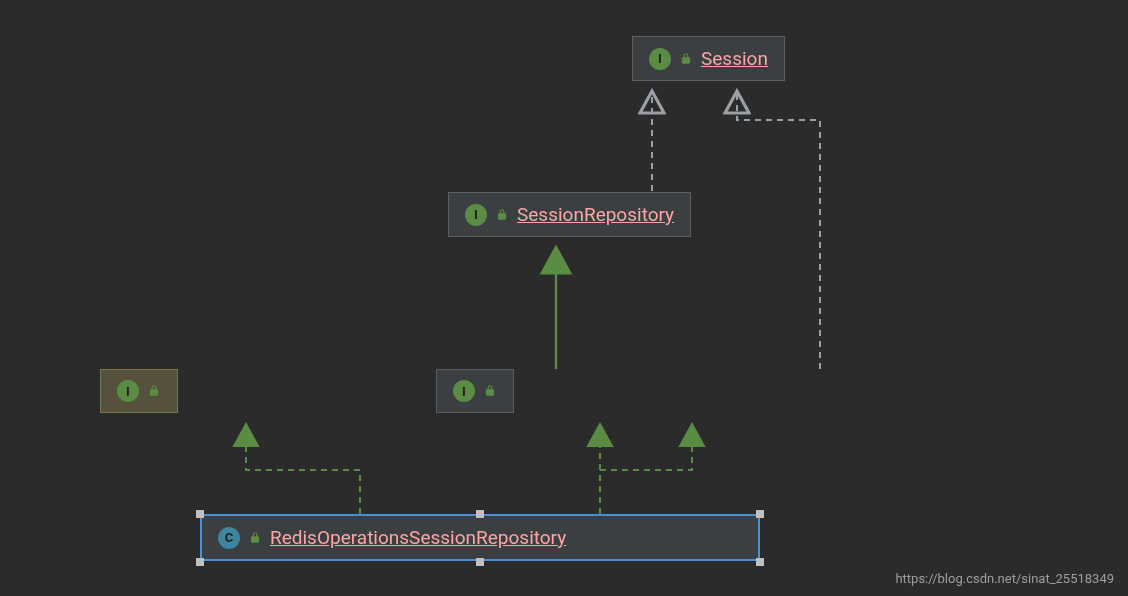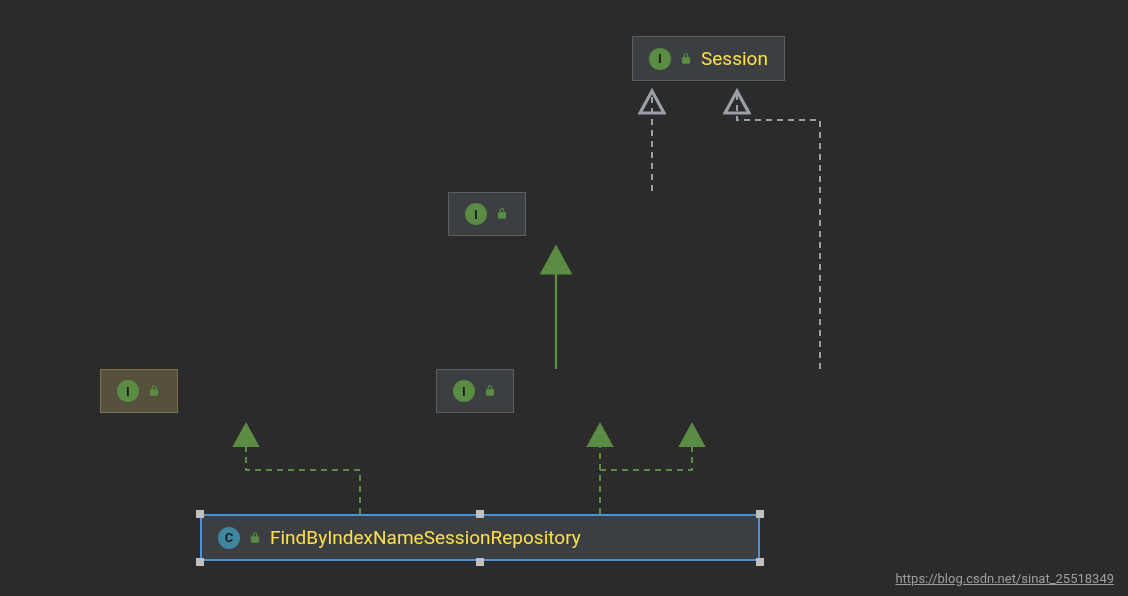--- a/index.html
+++ b/index.html
@@ -5,24 +5,24 @@
   html,body{margin:0;padding:0;background:#2b2b2b;width:1128px;height:596px;overflow:hidden;font-family:-apple-system,BlinkMacSystemFont,"Segoe UI",Roboto,Arial,sans-serif;}
   .canvas{position:relative;width:1128px;height:596px;}
   .node{position:absolute;display:flex;align-items:center;gap:8px;padding:10px 16px;background:#3c3f41;border:1px solid #5e5e5e;color:#bbbbbb;font-size:19px;box-sizing:border-box;}
   .node.highlight{background:#55513d;border-color:#7a7654;}
   .node.selected{background:#3c3f41;border:2px solid #4a90d6;}
   .badge{width:22px;height:22px;border-radius:50%;display:flex;align-items:center;justify-content:center;font-size:13px;font-weight:bold;flex:0 0 auto;}
   .badge.interface{background:#5b8c44;color:#1e1e1e;}
   .badge.classb{background:#3e86a0;color:#1e1e1e;}
   .lock{color:#5b8c44;font-size:14px;flex:0 0 auto;display:inline-flex;align-items:center;}
   .lock svg{width:14px;height:14px;}
-  .label{color:#fde047;white-space:nowrap;}
+  .label{color:#fca5a5;white-space:nowrap;text-decoration:underline;}
   svg.edges{position:absolute;left:0;top:0;width:1128px;height:596px;pointer-events:none;}
   .handle{position:absolute;width:8px;height:8px;background:#c0c0c0;}
-  .watermark{position:absolute;right:14px;bottom:10px;color:#9e9e9e;font-size:13px;text-decoration:underline;}
+  .watermark{position:absolute;right:14px;bottom:10px;color:#9e9e9e;font-size:13px;}
 </style>
 </head>
 <body>
 
 <div class="canvas">
 
   <svg class="edges">
     <defs>
       <marker id="arrow-gray-open" markerWidth="14" markerHeight="14" refX="12" refY="7" orient="auto">
         <path d="M1,1 L12,7 L1,13 Z" fill="none" stroke="#9aa0a6" stroke-width="1.6"></path>
@@ -59,20 +59,21 @@
     <span class="label">Session</span>
   </div>
 
   <div class="node" style="left:448px;top:192px;">
     <span class="badge interface">I</span>
     <span class="lock">
       <svg viewBox="0 0 24 24">
           <path fill="#5b8c44" d="M12 2a4 4 0 0 0-4 4v3H7a2 2 0 0 0-2 2v7a2 2 0 0 0 2 2h10a2 2 0 0 0 2-2v-7a2 2 0 0 0-2-2h-1V6a4 4 0 0 0-4-4zm-2 4a2 2 0 1 1 4 0v3h-4V6z"></path>
         </svg>
     </span>
+    <span class="label">SessionRepository</span>
   </div>
 
   <div class="node" style="left:436px;top:369px;">
     <span class="badge interface">I</span>
     <span class="lock">
       <svg viewBox="0 0 24 24">
           <path fill="#5b8c44" d="M12 2a4 4 0 0 0-4 4v3H7a2 2 0 0 0-2 2v7a2 2 0 0 0 2 2h10a2 2 0 0 0 2-2v-7a2 2 0 0 0-2-2h-1V6a4 4 0 0 0-4-4zm-2 4a2 2 0 1 1 4 0v3h-4V6z"></path>
         </svg>
     </span>
   </div>
@@ -86,21 +87,21 @@
     </span>
   </div>
 
   <div class="node selected" style="left:200px;top:514px;width:560px;">
     <span class="badge classb">C</span>
     <span class="lock">
       <svg viewBox="0 0 24 24">
           <path fill="#5b8c44" d="M12 2a4 4 0 0 0-4 4v3H7a2 2 0 0 0-2 2v7a2 2 0 0 0 2 2h10a2 2 0 0 0 2-2v-7a2 2 0 0 0-2-2h-1V6a4 4 0 0 0-4-4zm-2 4a2 2 0 1 1 4 0v3h-4V6z"></path>
         </svg>
     </span>
-    <span class="label">FindByIndexNameSessionRepository</span>
+    <span class="label">RedisOperationsSessionRepository</span>
   </div>
 
   <div class="handle" style="left:196px;top:510px;"></div>
   <div class="handle" style="left:476px;top:510px;"></div>
   <div class="handle" style="left:756px;top:510px;"></div>
   <div class="handle" style="left:196px;top:558px;"></div>
   <div class="handle" style="left:476px;top:558px;"></div>
   <div class="handle" style="left:756px;top:558px;"></div>
 
   <div class="watermark">https://blog.csdn.net/sinat_25518349</div>

